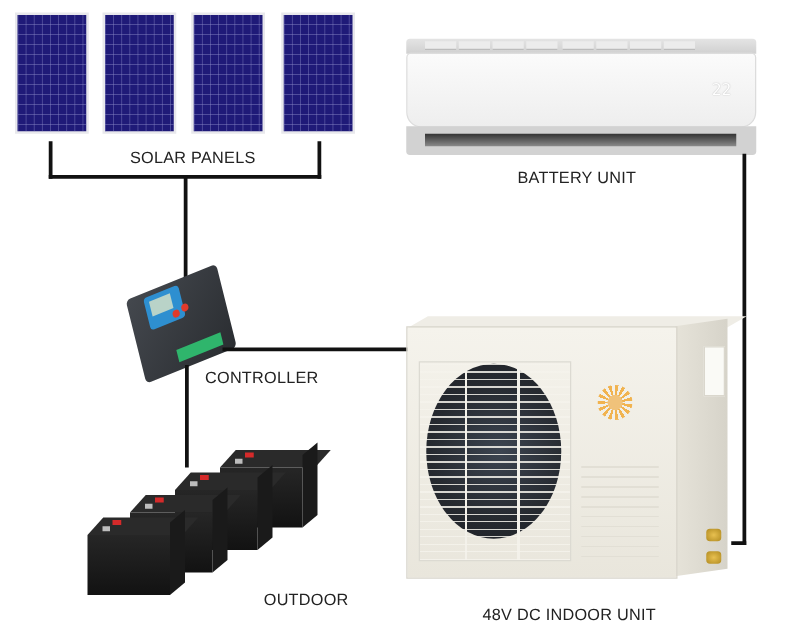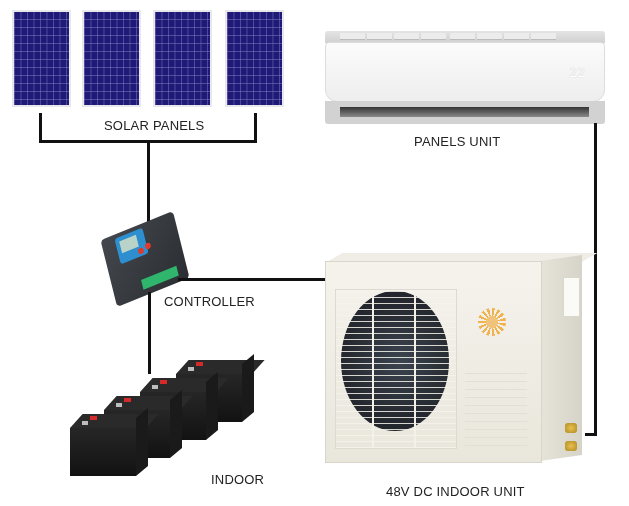--- a/index.html
+++ b/index.html
@@ -85,21 +85,21 @@
     <i style="left:125px"></i>
       <i style="left:152px"></i>
       <i style="left:179px"></i>
       <i style="left:206px"></i>
   </div>
   <div class="front"></div>
   <div class="bottom"></div>
   <div class="vent"></div>
   <div class="disp">22</div>
 </div>
-<div class="label" style="left:414px;top:134px">PANELS UNIT</div>
+<div class="label" style="left:414px;top:134px">BATTERY UNIT</div>
 
 <div class="wire" style="left:594px;top:123px;width:3px;height:313px"></div>
 <div class="wire" style="left:585px;top:433px;width:12px;height:3px"></div>
 
 <div class="ctrl">
   <div class="body"></div>
   <div class="screenbox"></div>
   <div class="screen"></div>
   <div class="btn" style="left:34px;top:22px"></div>
   <div class="btn" style="left:42px;top:20px"></div>
@@ -134,21 +134,21 @@
       <div class="tneg"></div>
     </div>
   <div class="bat" style="left:70px;top:414px">
       <div class="top"></div>
       <div class="side"></div>
       <div class="front"></div>
       <div class="tpos"></div>
       <div class="tneg"></div>
     </div>
 </div>
-<div class="label" style="left:211px;top:472px">INDOOR</div>
+<div class="label" style="left:211px;top:472px">OUTDOOR</div>
 
 <div class="outdoor">
   <div class="topface"></div>
   <div class="sideface"></div>
   <div class="casing"></div>
   <div class="fan"></div>
   <div class="grill"></div>
   <div class="louver"></div>
   <div class="sun"></div>
   <div class="cover"></div>

